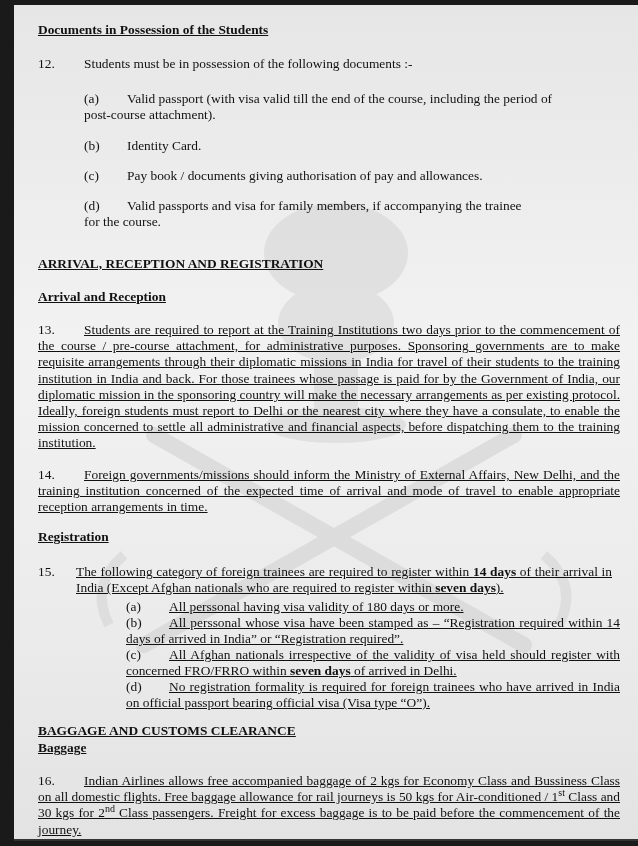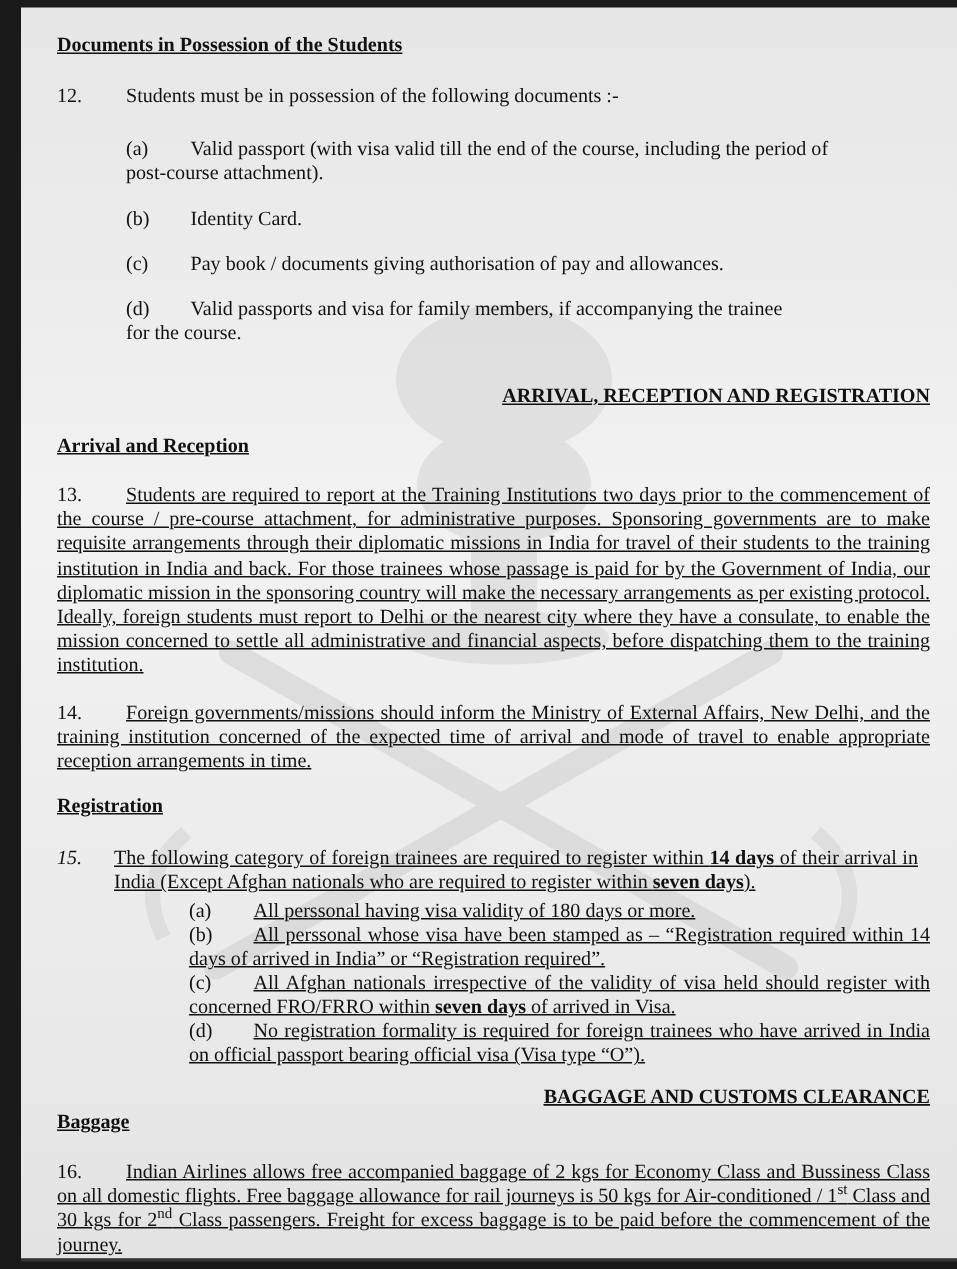--- a/index.html
+++ b/index.html
@@ -20,21 +20,21 @@
     .watermark {
       position: absolute; left: 0; top: 0; width: 626px; height: 834px;
       pointer-events: none;
     }
     .content {
       position: absolute; left: 24px; top: 0; width: 582px;
       font-size: 13.4px; line-height: 16.2px;
     }
     .blk { position: absolute; left: 0; width: 582px; }
     .h-under { font-weight: bold; text-decoration: underline; }
-    .center { text-align: right; width: 582px; }
+    .center { text-align: left; width: 582px; }
     .just { text-align: justify; text-align-last: left; }
     .num { display: inline-block; width: 46px; }
     .sub { display: inline-block; width: 43px; }
     p { margin: 0; text-decoration: underline; }
     b { font-weight: bold; }
     sup { font-size: 10px; line-height: 0; vertical-align: 5px; }
   </style>
 </head>
 <body>
 
@@ -99,34 +99,34 @@
 
     <p class="blk just" style="top:462px;">
       <span class="num">14.</span><span>Foreign governments/missions should inform the Ministry of External Affairs, New Delhi, and the training institution concerned of the expected time of arrival and mode of travel to enable appropriate reception arrangements in time.</span>
     </p>
 
     <div class="blk" style="top:524px;">
       <span class="h-under">Registration</span>
     </div>
 
     <div class="blk" style="top:559px;">
-      <span style="position:absolute; left:0; top:0;font-style:italic;">15.</span>
+      <span style="position:absolute; left:0; top:0;">15.</span>
       <p class="just" style="margin-left:38px; width:536px;"><span>The following category of foreign trainees are required to register within </span><b>14 days</b><span> of their arrival in India (Except Afghan nationals who are required to register within </span><b>seven days</b><span>).</span></p>
     </div>
 
     <p class="blk just" style="top:594px; left:88px; width:494px;">
       <span class="sub">(a)</span><span>All perssonal having visa validity of 180 days or more.</span>
     </p>
 
     <p class="blk just" style="top:610px; left:88px; width:494px;">
       <span class="sub">(b)</span><span>All perssonal whose visa have been stamped as – “Registration required within 14 days of arrived in India” or “Registration required”.</span>
     </p>
 
     <p class="blk just" style="top:642px; left:88px; width:494px;">
-      <span class="sub">(c)</span><span>All Afghan nationals irrespective of the validity of visa held should register with concerned FRO/FRRO within </span><b>seven days</b><span> of arrived in Visa.</span>
+      <span class="sub">(c)</span><span>All Afghan nationals irrespective of the validity of visa held should register with concerned FRO/FRRO within </span><b>seven days</b><span> of arrived in Delhi.</span>
     </p>
 
     <p class="blk just" style="top:674px; left:88px; width:494px;">
       <span class="sub">(d)</span><span>No registration formality is required for foreign trainees who have arrived in India on official passport bearing official visa (Visa type “O”).</span>
     </p>
 
     <div class="blk center" style="top:718px;text-decoration:underline;">
       <span class="h-under">BAGGAGE AND CUSTOMS CLEARANCE</span>
     </div>
 

